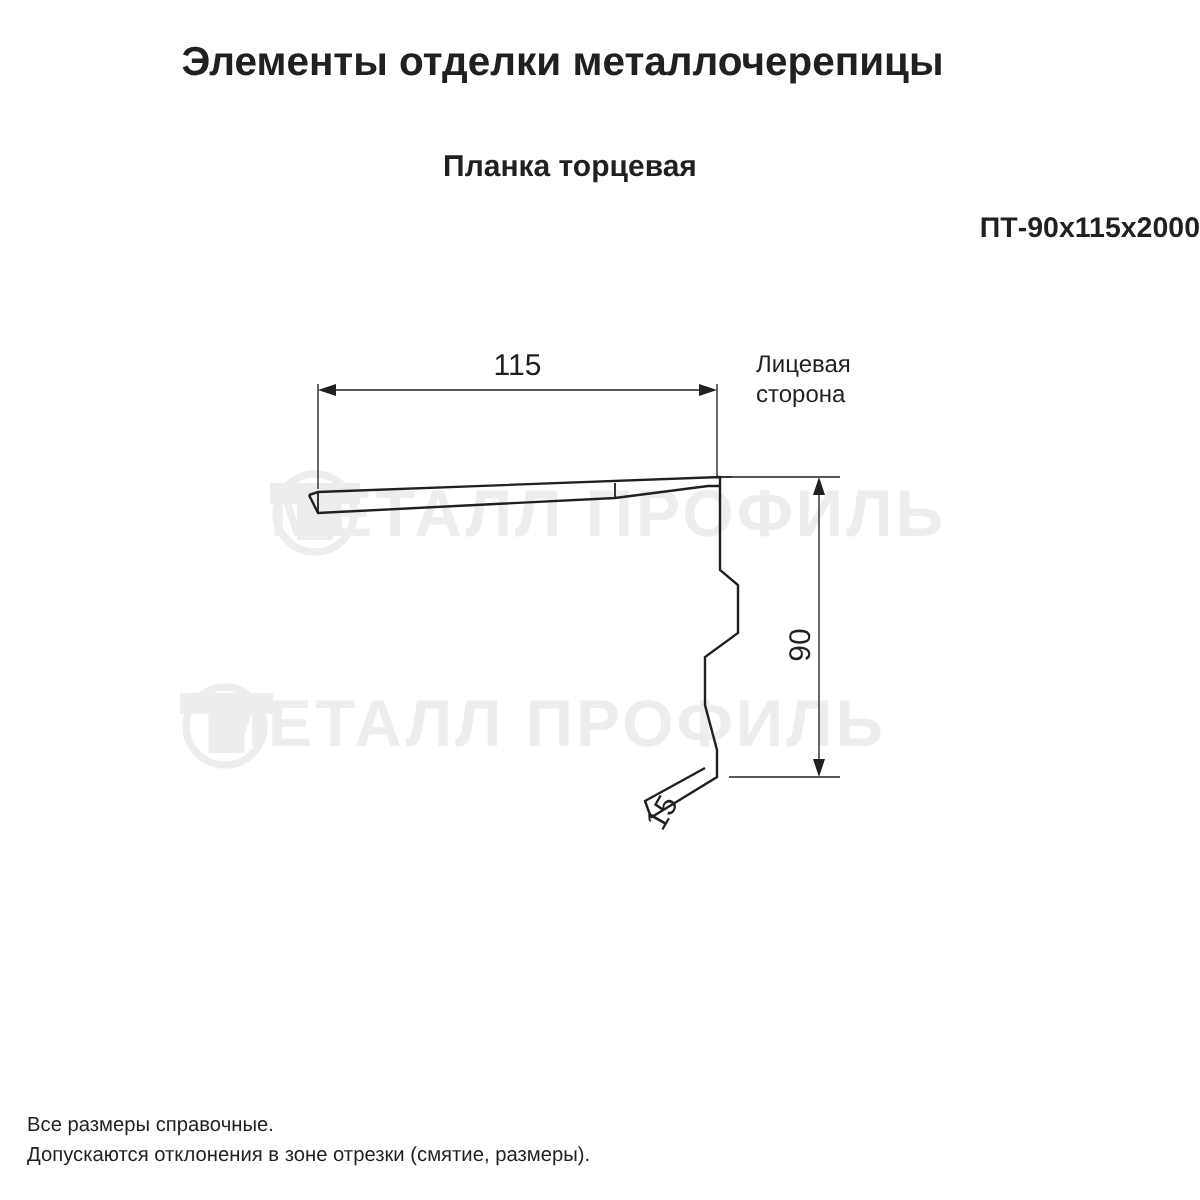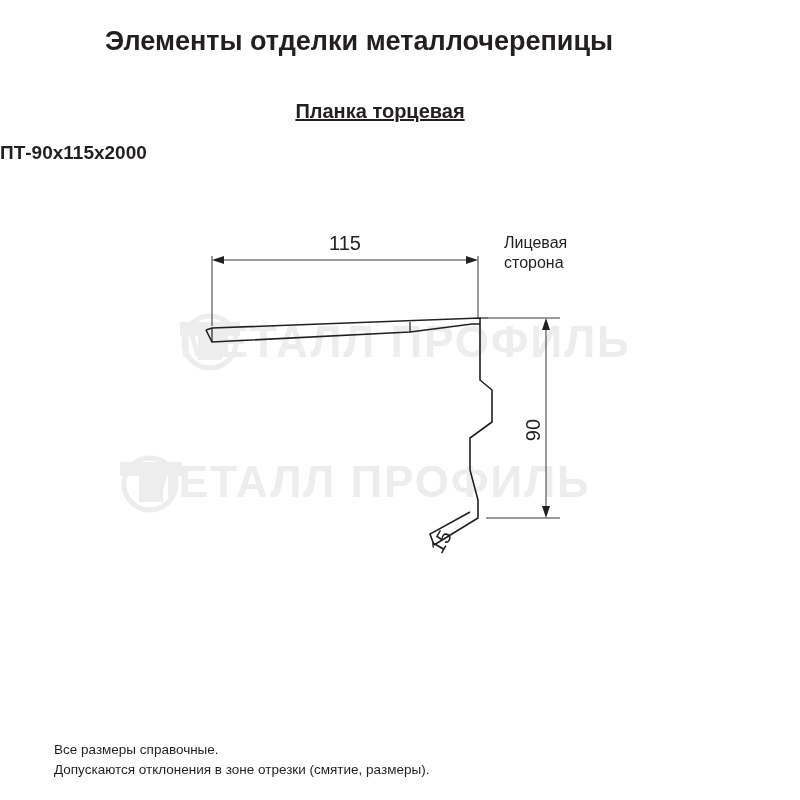--- a/index.html
+++ b/index.html
@@ -22,37 +22,37 @@
   }
   .title {
     position: absolute;
     top: 26px;
     left: 0;
     width: 718px;
     text-align: center;
     font-size: 27px;
     font-weight: bold;
     letter-spacing: 0px;
+    padding-left: 16px;
   }
   .subtitle {
     position: absolute;
     top: 100px;
     left: 0;
     width: 760px;
     text-align: center;
     font-size: 20px;
     font-weight: bold;
-    text-decoration: underline;
   }
   .code {
     position: absolute;
     top: 142px;
     left: 0;
     width: 800px;
-    text-align: left;
+    text-align: right;
     font-size: 19px;
     font-weight: bold;
   }
   .drawing {
     position: absolute;
     top: 200px;
     left: 0;
     width: 800px;
     height: 420px;
   }
@@ -66,21 +66,20 @@
   }
   .footnotes {
     position: absolute;
     left: 18px;
     bottom: 20px;
     font-size: 13.5px;
     line-height: 20px;
   }
   .footnotes div {
     white-space: nowrap;
-    margin-left: 36px;
   }
 </style>
 </head>
 <body>
 
 <div class="page">
 
   <div class="title">Элементы отделки металлочерепицы</div>
   <div class="subtitle">Планка торцевая</div>
   <div class="code">ПТ-90х115х2000</div>

